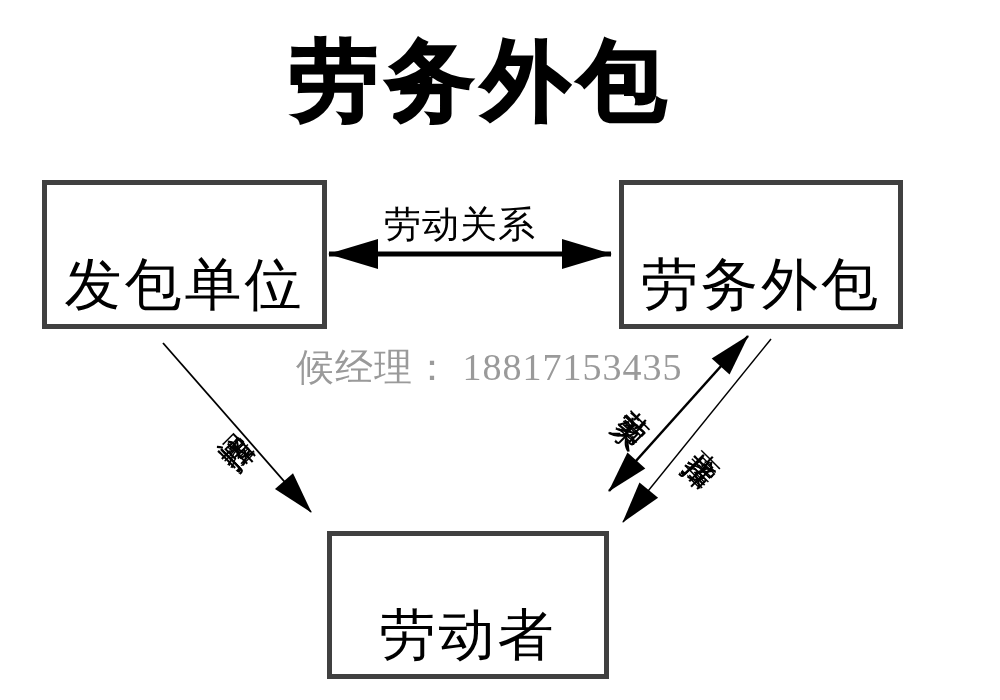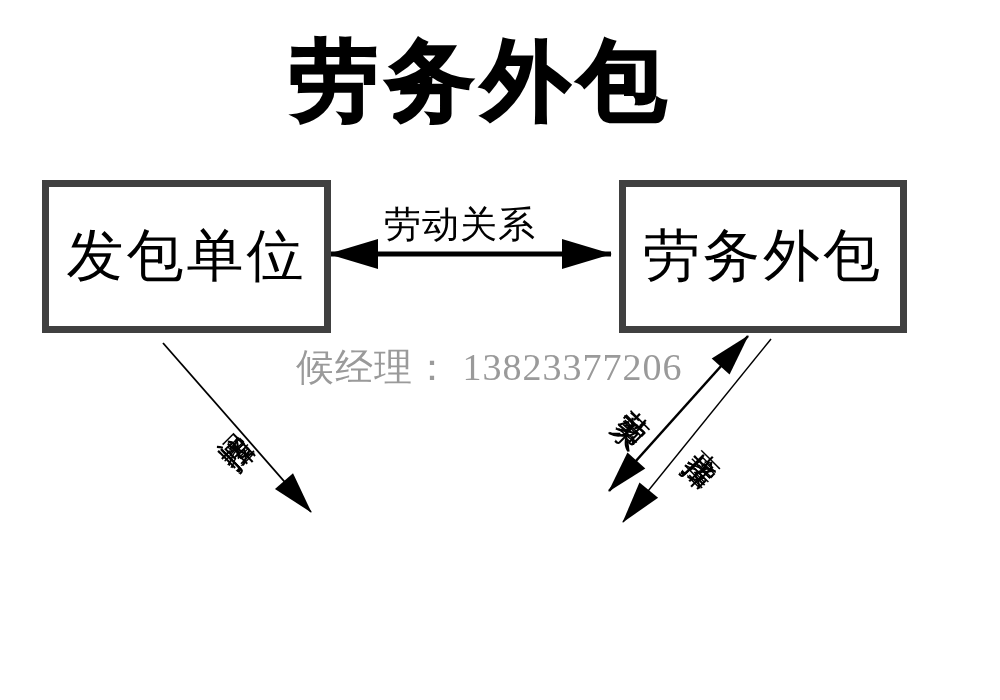--- a/index.html
+++ b/index.html
@@ -11,22 +11,22 @@
   }
   .canvas{position:absolute;inset:0;margin-top:36px;}
   .title{
     position:absolute;left:482px;top:-6px;transform:translateX(-50%);
     font-family:"Liberation Sans","DejaVu Sans",sans-serif;
     font-weight:900;font-size:88px;line-height:1.15;letter-spacing:8px;
     -webkit-text-stroke:2.5px #000;
     white-space:nowrap;
   }
   .node{
-    position:absolute;border:7px solid #404040;background:#fff;
-    display:flex;align-items:center;justify-content:center;
+    position:absolute;border:5px solid #404040;background:#fff;
+    display:flex;align-items:flex-end;justify-content:center;
     font-size:57px;letter-spacing:3px;white-space:nowrap;
   }
   .node.issuer{left:42px;top:144px;width:275px;height:139px;}
   .node.contractor{left:619px;top:144px;width:274px;height:139px;}
   .node.worker{left:327px;top:495px;width:272px;height:138px;font-size:56px;}
   .rel-label{
     position:absolute;white-space:nowrap;font-size:37px;letter-spacing:1px;
   }
   .rel-contract{left:460px;top:189px;transform:translate(-50%,-50%);}
   .vlabel{
@@ -70,24 +70,27 @@
   </svg>
 
   <div class="node issuer">
     <span>发包单位</span>
   </div>
 
   <div class="node contractor">
     <span>劳务外包</span>
   </div>
 
+  <div class="node worker">
+    <span>劳动者</span>
+  </div>
 
   <div class="rel-label rel-contract">劳动关系</div>
 
   <div class="vlabel rel-indirect">间接指挥</div>
 
   <div class="vlabel rel-labor">劳动关系</div>
 
   <div class="vlabel rel-direct">直接指挥</div>
 
-  <div class="watermark">候经理： 13823377206</div>
+  <div class="watermark">候经理： 18817153435</div>
 
 </div>
 
 </body></html>

